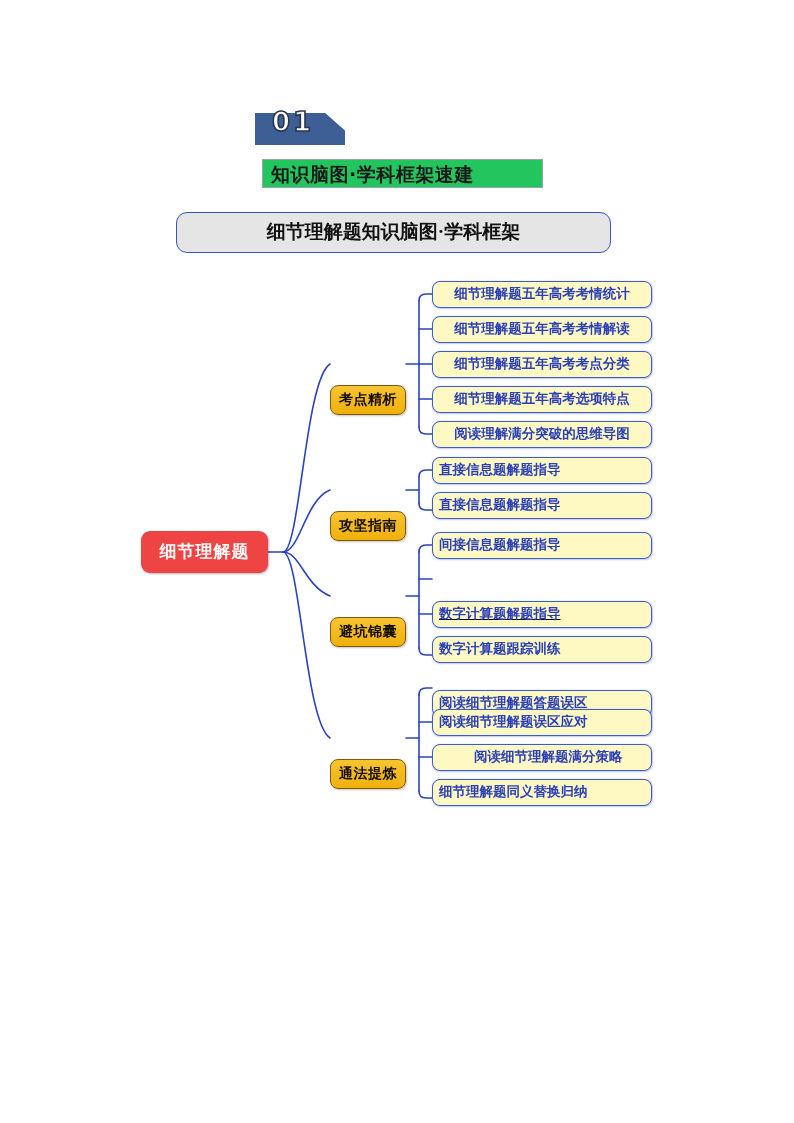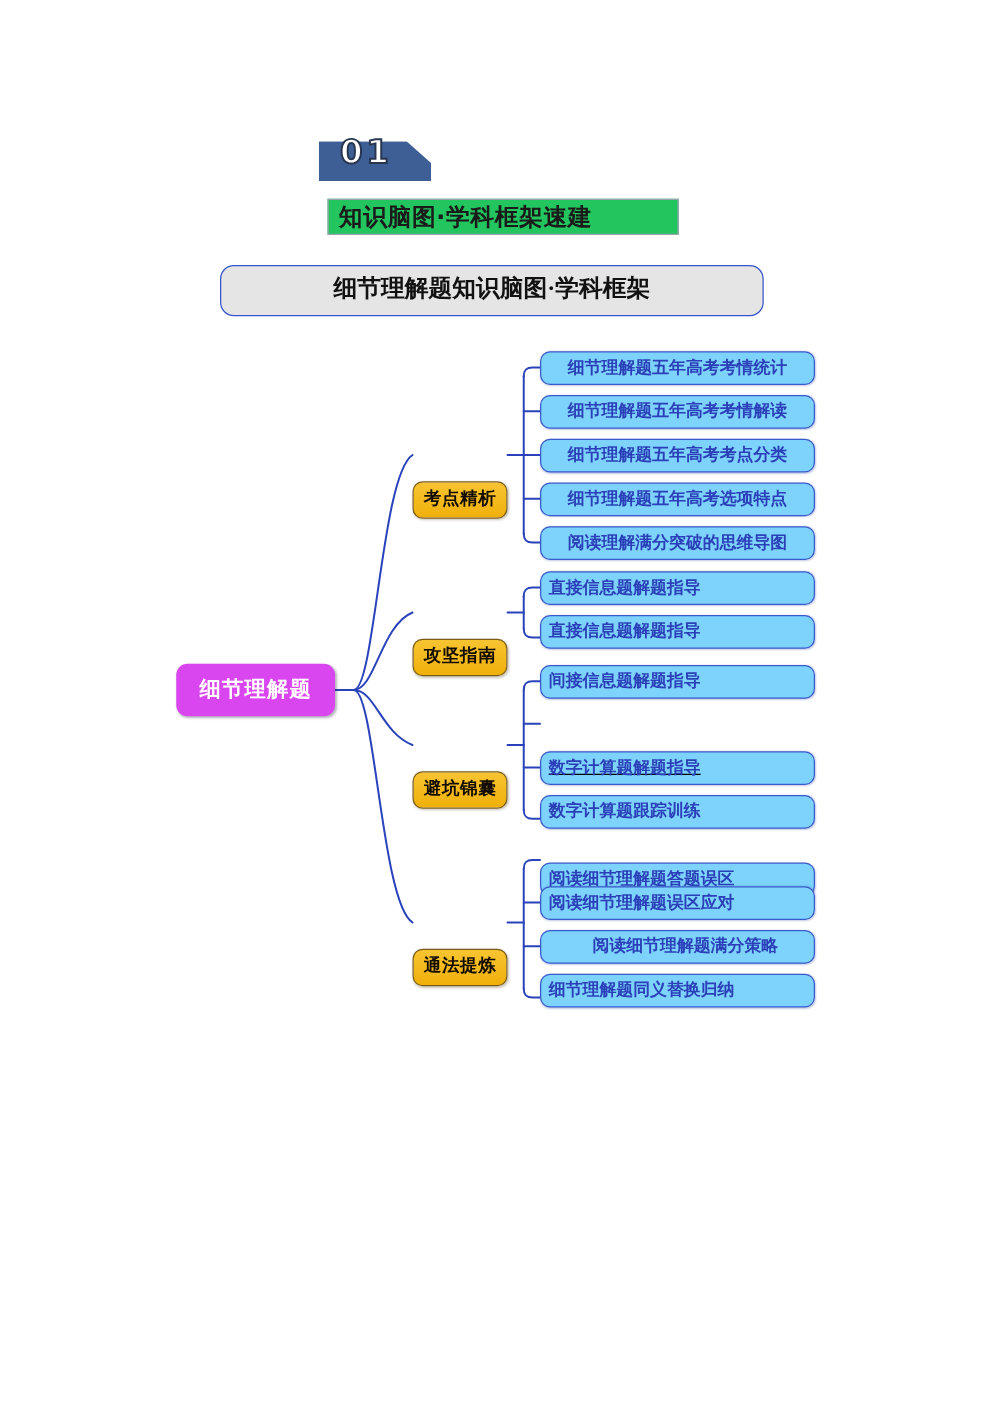--- a/index.html
+++ b/index.html
@@ -113,21 +113,21 @@
     pointer-events: none;
   }
 
   
   #root-node {
     position: absolute;
     left: 141px;
     top: 531px;
     width: 127px;
     height: 42px;
-    background: #d946ef;
+    background: #ef4444;
     border-radius: 9px;
     box-shadow: 1px 1px 2px rgba(40,40,60,0.35);
   }
   #root-node .label {
     display: block;
     width: 100%;
     height: 42px;
     line-height: 42px;
     text-align: center;
     font-family: "Liberation Serif", "DejaVu Serif", serif;
@@ -165,21 +165,21 @@
   }
 
   
   .leaf-node {
     position: absolute;
     left: 432px;
     width: 220px;
     height: 27px;
     border: 1.3px solid #3a5bcc;
     border-radius: 8px;
-    background: #7dd3fc;
+    background: #fef9c3;
     box-sizing: border-box;
     box-shadow: 0.5px 0.5px 1.5px rgba(60,80,170,0.30);
   }
   .leaf-node .label {
     display: block;
     width: 100%;
     height: 24px;
     line-height: 24px;
     font-family: "Liberation Serif", "DejaVu Serif", serif;
     font-size: 13.5px;

